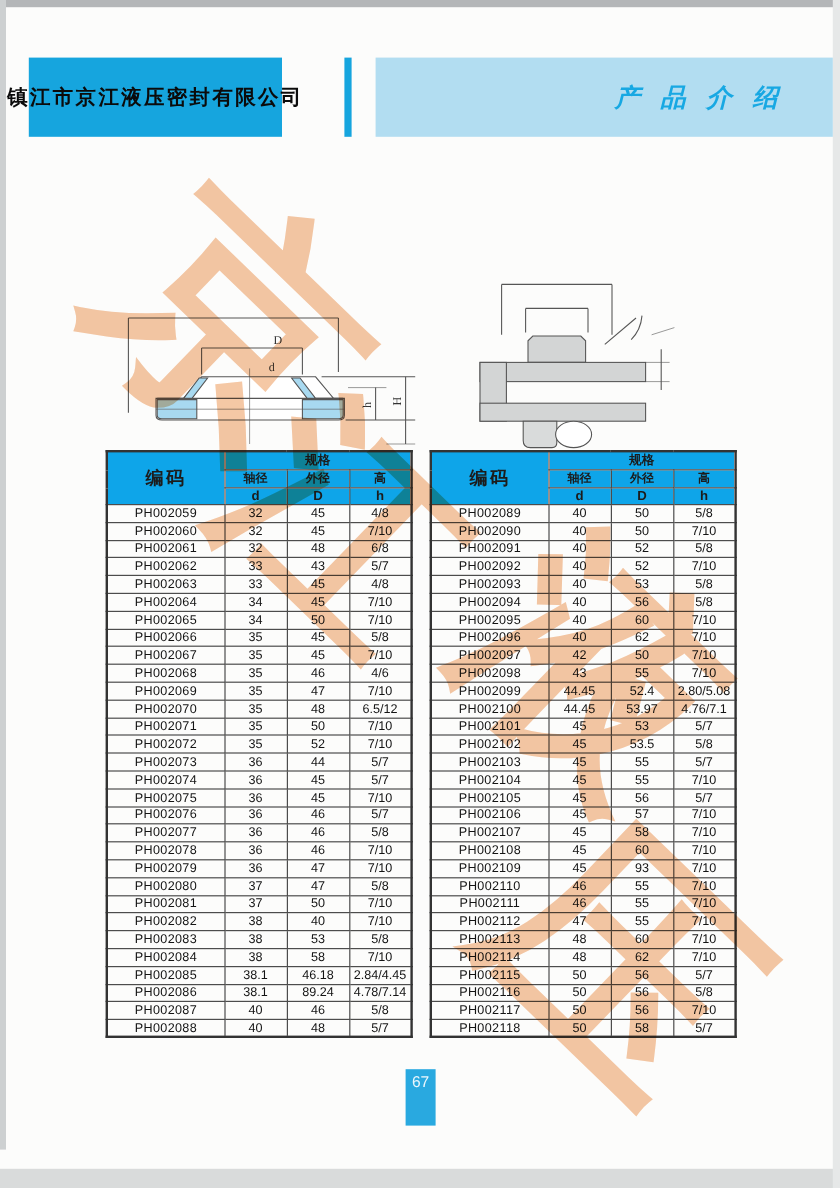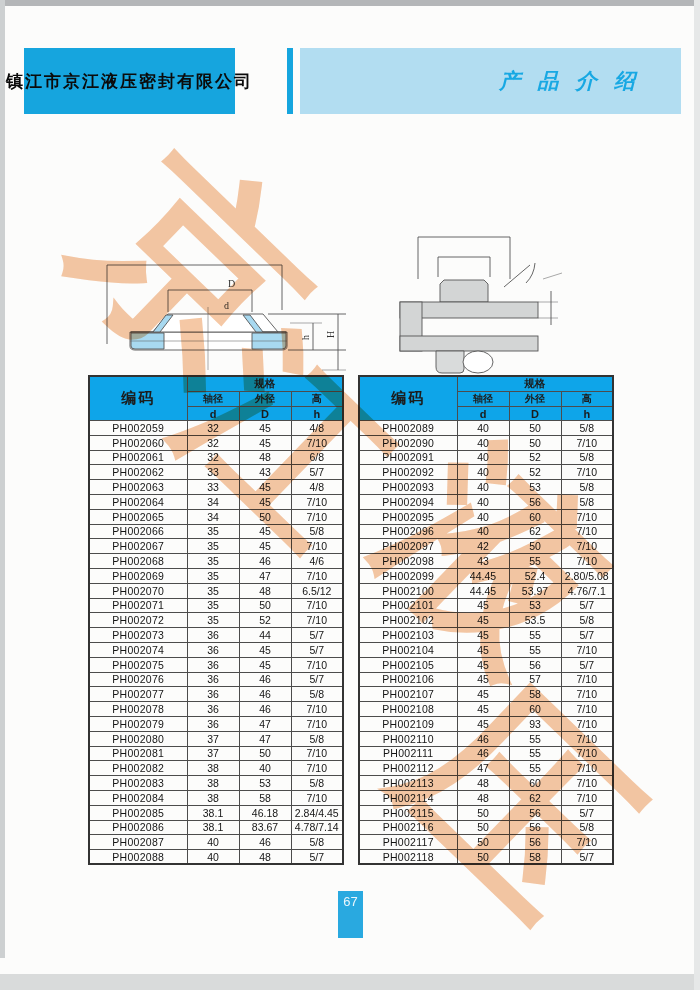--- a/index.html
+++ b/index.html
@@ -10,21 +10,21 @@
   .edge-left{position:absolute;left:0;top:0;width:5px;height:958px;background:#cdd0d1;}
   .edge-bottom{position:absolute;left:0;top:974px;width:700px;height:16px;background:#d9dbdb;}
   .edge-right{position:absolute;left:694px;top:0;width:6px;height:990px;background:#e6e8e8;}
 
   
   .hdr-left{position:absolute;left:24px;top:48px;width:211px;height:66px;background:#16a5de;
             display:flex;align-items:center;justify-content:center;}
   .company{font-family:"Liberation Serif",serif;font-weight:bold;font-size:17px;color:#0b0b0b;
            letter-spacing:2px;white-space:nowrap;}
   .hdr-stripe{position:absolute;left:287px;top:48px;width:6px;height:66px;background:#16a5de;}
-  .hdr-right{position:absolute;left:300px;top:48px;width:381px;height:66px;background:#b2ddf1;
+  .hdr-right{position:absolute;left:313px;top:48px;width:381px;height:66px;background:#b2ddf1;
              display:flex;align-items:center;justify-content:flex-end;
              padding-right:40px;box-sizing:border-box;}
   .section-title{font-family:"Liberation Serif",serif;font-weight:bold;font-style:italic;
                  font-size:21px;color:#17a8e3;letter-spacing:6px;white-space:nowrap;}
 
   .page-title{position:absolute;left:0;top:147px;width:700px;text-align:center;
               font-size:24px;font-weight:bold;color:#2aa3d8;letter-spacing:1px;}
 
   
   .diag{position:absolute;}
@@ -328,21 +328,21 @@
         </tr>
         <tr>
           <td>PH002085</td>
           <td>38.1</td>
           <td>46.18</td>
           <td>2.84/4.45</td>
         </tr>
         <tr>
           <td>PH002086</td>
           <td>38.1</td>
-          <td>83.67</td>
+          <td>89.24</td>
           <td>4.78/7.14</td>
         </tr>
         <tr>
           <td>PH002087</td>
           <td>40</td>
           <td>46</td>
           <td>5/8</td>
         </tr>
         <tr>
           <td>PH002088</td>

